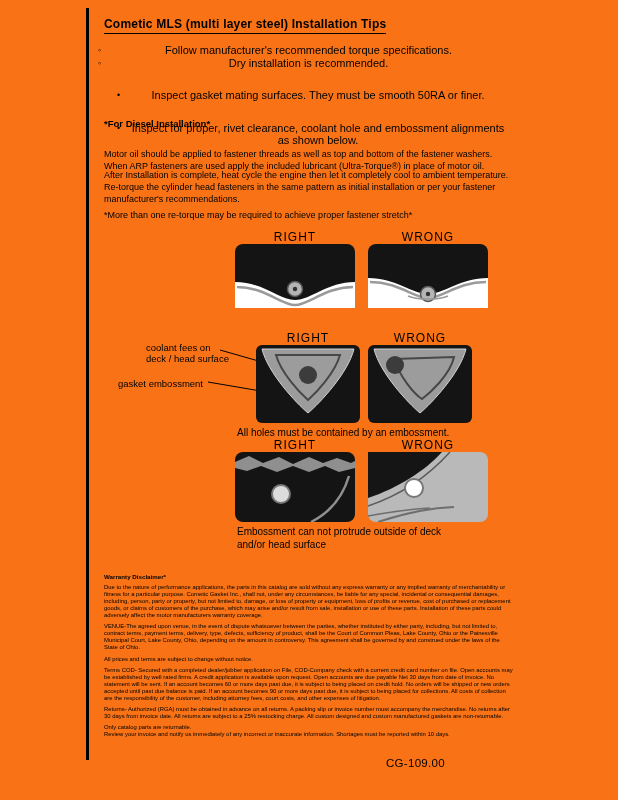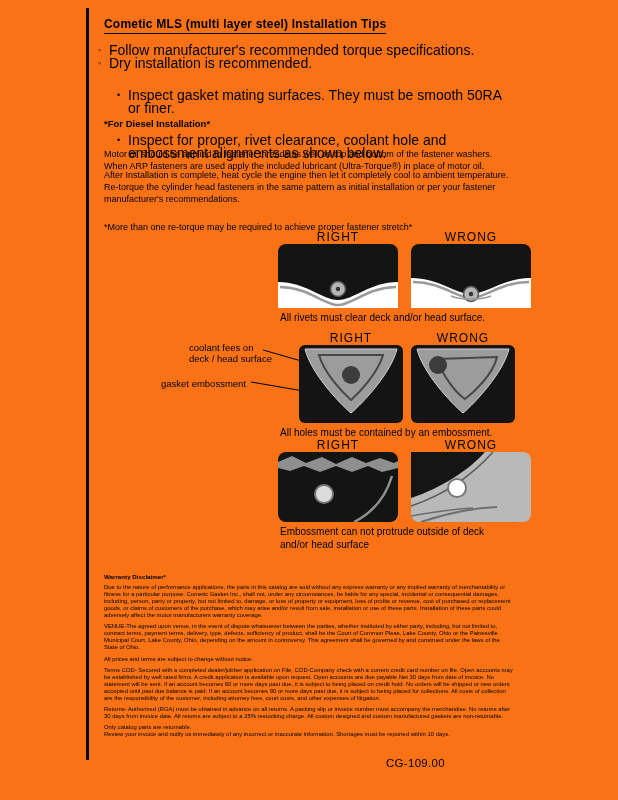--- a/index.html
+++ b/index.html
@@ -10,33 +10,33 @@
     font-family:"Liberation Sans", sans-serif; overflow:hidden;
   }
   .left-rule { position:absolute; left:86px; top:8px; width:3px; height:752px; background:#000; }
 
   .title {
     position:absolute; left:104px; top:17px;
     font-size:12px; font-weight:bold; letter-spacing:.2px;
     border-bottom:1.5px solid #000; padding-bottom:2px; display:inline-block;
   }
 
-  .tips { position:absolute; left:98px; top:44px; width:410px; font-size:14px; line-height:12.5px; }
+  .tips { position:absolute; left:98px; top:44px; width:410px; font-size:11px; line-height:12.5px;text-align:center; }
   .bullet { position:relative; padding-left:11px; }
   .bullet::before { content:"◦"; position:absolute; left:0; top:0; font-size:9px; }
   .sub { margin-left:19px;margin-top:20px; }
   .sub::before { content:"•"; }
 
   .diesel-heading { position:absolute; left:104px; top:118px; font-size:9.5px; font-weight:bold; }
   .para { position:absolute; left:104px; width:410px; font-size:9px; line-height:12px; }
   .para1 { top:148px; }
   .para2 { top:169px; }
-  .note { position:absolute; left:104px; top:222px; font-size:9px; }
+  .note { position:absolute; left:104px; top:210px; font-size:9px; }
 
-  .diagrams { position:absolute; left:0; top:228px; width:530px; height:334px;margin-left:43px; }
+  .diagrams { position:absolute; left:0; top:228px; width:530px; height:334px; }
   .dlabel { position:absolute; font-size:12px; letter-spacing:1px; text-align:center; }
   .panel { position:absolute; }
   .panel svg { display:block; width:100%; height:100%; }
   .caption { position:absolute; font-size:10px; line-height:12.5px; }
   .ann { position:absolute; font-size:9.5px; line-height:11px; white-space:nowrap; }
   .ann-lines { position:absolute; left:0; top:0; width:618px; height:334px; pointer-events:none; }
 
   .legal { position:absolute; left:104px; top:574px; width:410px; font-size:5.9px; line-height:6.9px; }
   .legal-heading { font-weight:bold; font-size:6.2px; margin-bottom:3.5px; }
   .legal p { margin:0 0 4.5px 0; }
@@ -81,21 +81,20 @@
     <div class="panel" style="left:368px;top:16px;width:120px;height:64px;">
       <svg viewBox="0 0 120 64">
         <rect x="0" y="0" width="120" height="64" rx="8" fill="#141414"></rect>
         <path d="M0,34 C28,34 44,50 60,50 C76,50 92,34 120,34 L120,64 L0,64 Z" fill="#ffffff"></path>
         <path d="M2,38 C30,38 46,54 60,54 C74,54 90,38 118,38" stroke="#9a9a9a" stroke-width="2.5" fill="none"></path>
         <circle cx="60" cy="50" r="7.5" fill="#b5b5b5" stroke="#555" stroke-width="1.5"></circle>
         <circle cx="60" cy="50" r="2.2" fill="#333"></circle>
         <path d="M40,52 C48,56 72,56 80,52" stroke="#9a9a9a" stroke-width="1.5" fill="none"></path>
       </svg>
     </div>
-    <div class="caption" style="left:237px;top:84px;">All rivets must clear deck and/or head surface.</div>
 
     <div class="dlabel" style="left:256px;top:103px;width:104px;">RIGHT</div>
     <div class="dlabel" style="left:368px;top:103px;width:104px;">WRONG</div>
 
     <div class="ann" style="left:146px;top:114px;">
       <div>coolant fees on</div>
       <div>deck / head surface</div>
     </div>
     <div class="ann" style="left:118px;top:150px;">gasket embossment</div>
 

